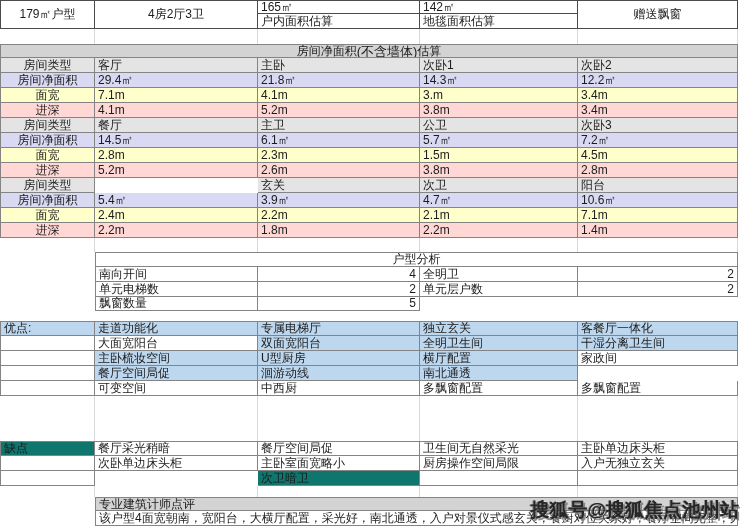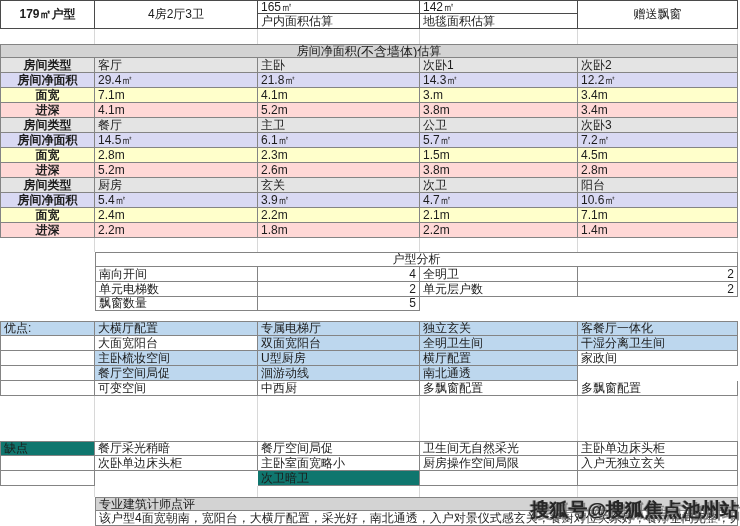--- a/index.html
+++ b/index.html
@@ -9,21 +9,21 @@
     grid-template-rows:14px 15px 15px 14px repeat(12,15px) 14px 15px 15px 15px 14px 10px repeat(5,15px) repeat(3,15px) repeat(3,15px) 11px 14px 15px;
     font-family:"Liberation Sans","DejaVu Sans",sans-serif;font-size:12px;color:#1c1c1c;
   }
   .c{display:flex;align-items:center;padding:0 3px;overflow:hidden;white-space:nowrap;
      border-right:1px solid #848484;border-bottom:1px solid #848484;box-sizing:border-box;line-height:13px;}
   .bl{border-left:1px solid #848484}
   .bt{border-top:1px solid #848484}
   .dk{border-color:#4a4a4a}
   .ctr{justify-content:center}
   .rt{justify-content:flex-end}
-  .bold{font-weight:700}
+  .bold{font-weight:400}
   .gray{background:#d3d3d3}
   .ltg{background:#e4e4e4}
   .lav{background:#d9d9f3}
   .yel{background:#ffffcb}
   .pnk{background:#ffd8d6}
   .blu{background:#bdd7ee}
   .grn{background:#0f766e}
   .gl{border-right:1px solid #d8d8d8;box-sizing:border-box}
   .small{font-size:13px}
   .wm{position:absolute;right:1px;top:497px;font-size:19px;font-weight:700;color:#262626;
@@ -96,21 +96,20 @@
   <div class="c yel" style="grid-area:11/4">1.5m</div>
   <div class="c yel" style="grid-area:11/5">4.5m</div>
 
   <div class="c bl ctr bold pnk" style="grid-area:12/1">进深</div>
   <div class="c pnk" style="grid-area:12/2">5.2m</div>
   <div class="c pnk" style="grid-area:12/3">2.6m</div>
   <div class="c pnk" style="grid-area:12/4">3.8m</div>
   <div class="c pnk" style="grid-area:12/5">2.8m</div>
 
   <div class="c bl ctr bold ltg" style="grid-area:13/1">房间类型</div>
-  <div class="c ltg" style="grid-area:13/2">厨房</div>
   <div class="c ltg" style="grid-area:13/3">玄关</div>
   <div class="c ltg" style="grid-area:13/4">次卫</div>
   <div class="c ltg" style="grid-area:13/5">阳台</div>
 
   <div class="c bl ctr bold lav" style="grid-area:14/1">房间净面积</div>
   <div class="c lav" style="grid-area:14/2">5.4㎡</div>
   <div class="c lav" style="grid-area:14/3">3.9㎡</div>
   <div class="c lav" style="grid-area:14/4">4.7㎡</div>
   <div class="c lav" style="grid-area:14/5">10.6㎡</div>
 
@@ -138,21 +137,21 @@
   <div class="c" style="grid-area:19/4">全明卫</div>
   <div class="c rt" style="grid-area:19/5">2</div>
   <div class="c bl" style="grid-area:20/2">单元电梯数</div>
   <div class="c rt" style="grid-area:20/3">2</div>
   <div class="c" style="grid-area:20/4">单元层户数</div>
   <div class="c rt" style="grid-area:20/5">2</div>
   <div class="c bl" style="grid-area:21/2">飘窗数量</div>
   <div class="c rt" style="grid-area:21/3">5</div>
 
   <div class="c bl bt blu" style="grid-area:23/1">优点:</div>
-  <div class="c bt blu" style="grid-area:23/2">大横厅配置</div>
+  <div class="c bt blu" style="grid-area:23/2">走道功能化</div>
   <div class="c bt blu" style="grid-area:23/3">专属电梯厅</div>
   <div class="c bt blu" style="grid-area:23/4">独立玄关</div>
   <div class="c bt blu" style="grid-area:23/5">客餐厅一体化</div>
 
   <div class="c bl" style="grid-area:24/1"></div>
   <div class="c" style="grid-area:24/2">大面宽阳台</div>
   <div class="c blu" style="grid-area:24/3">双面宽阳台</div>
   <div class="c blu" style="grid-area:24/4">全明卫生间</div>
   <div class="c blu" style="grid-area:24/5">干湿分离卫生间</div>
 

